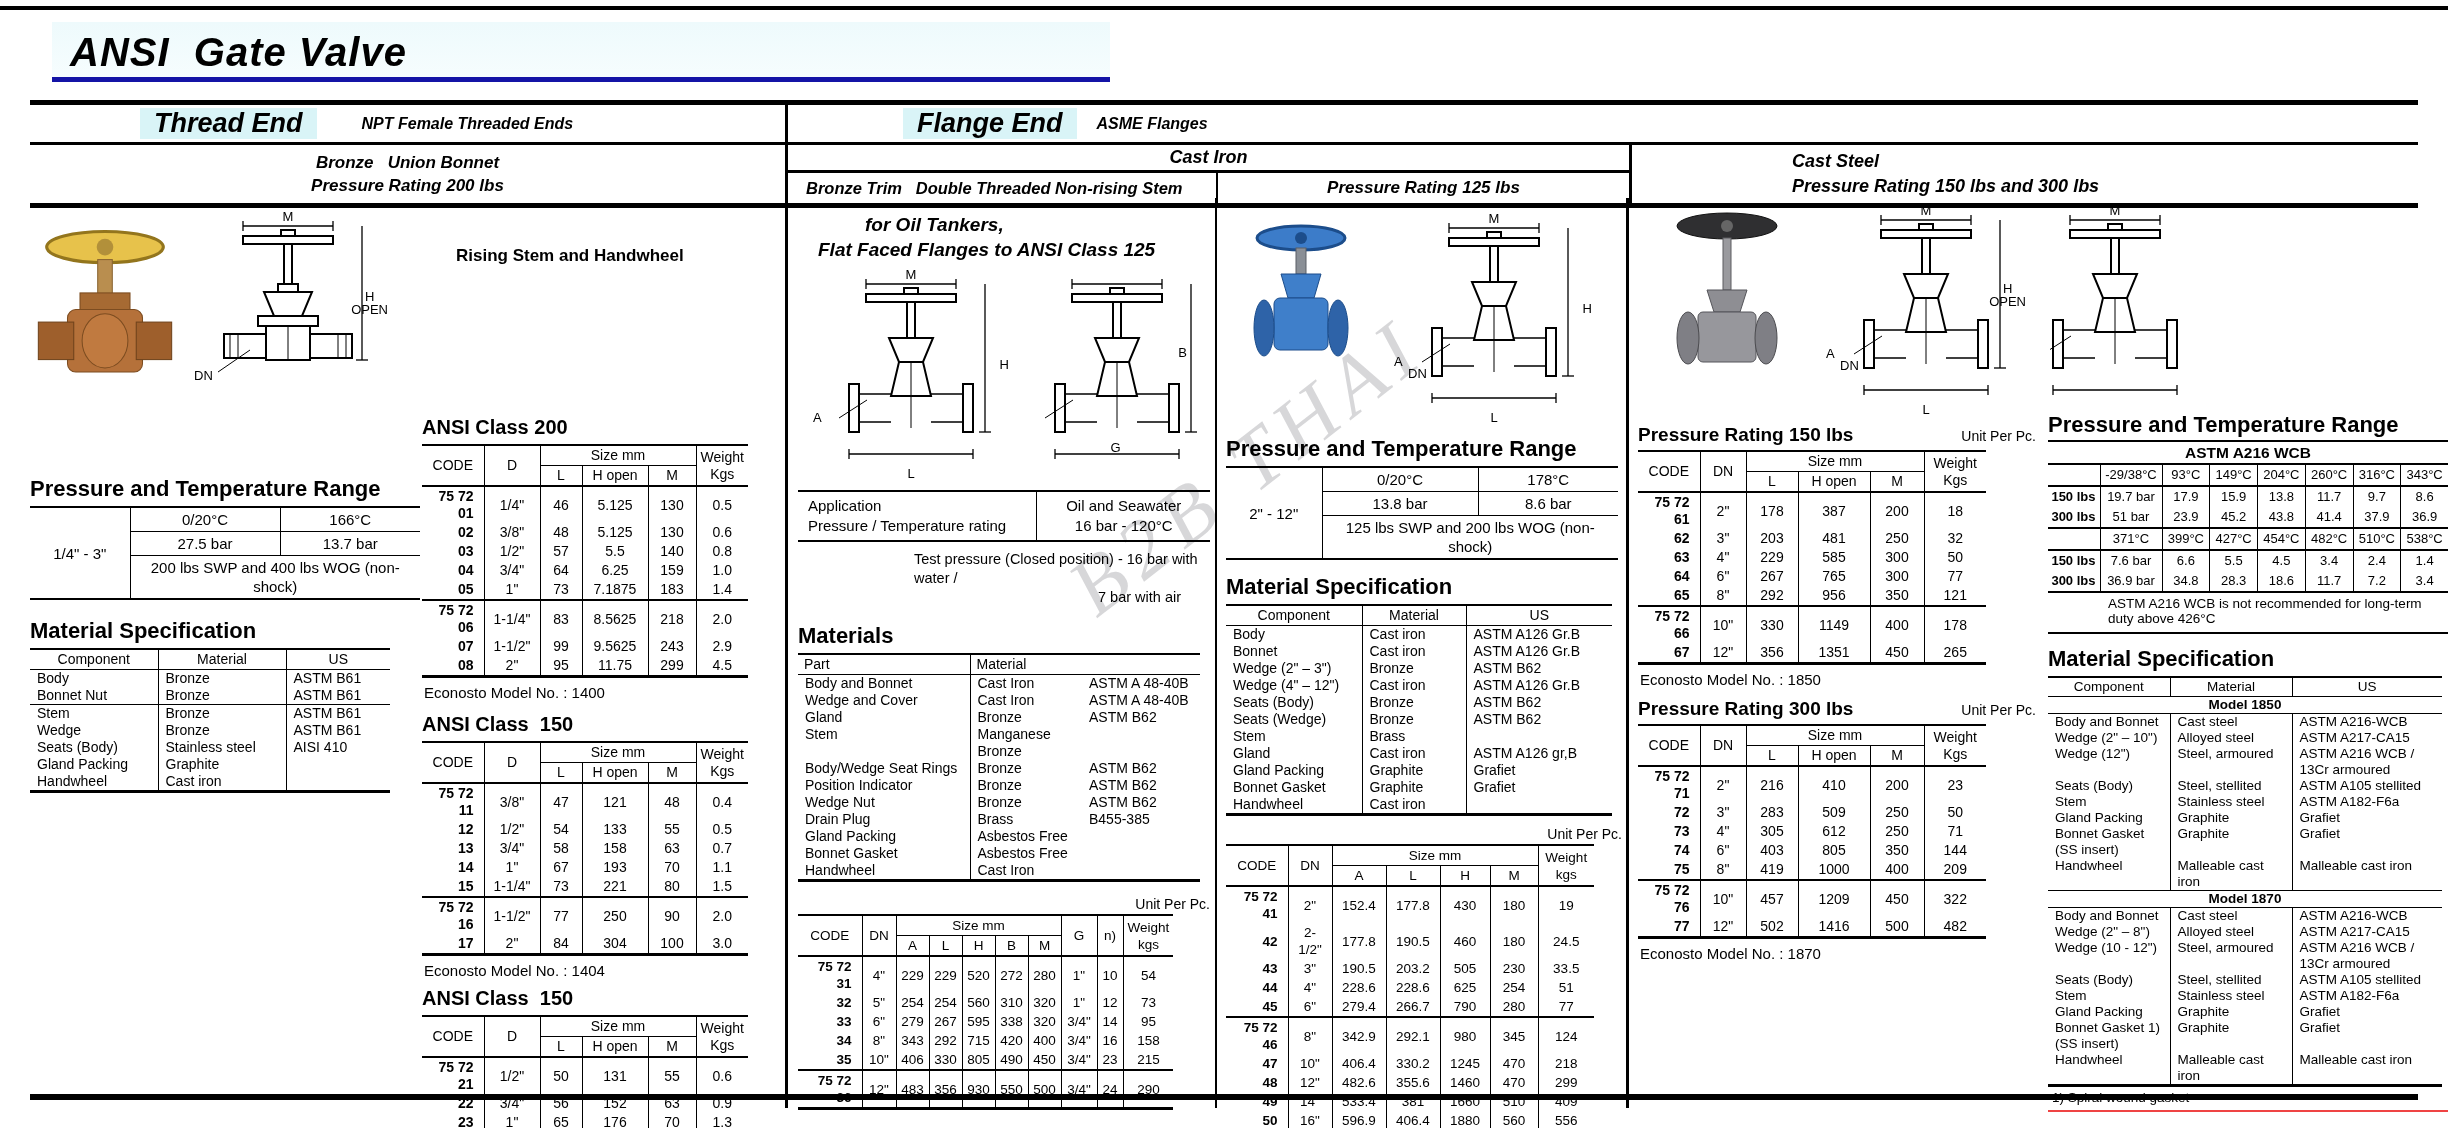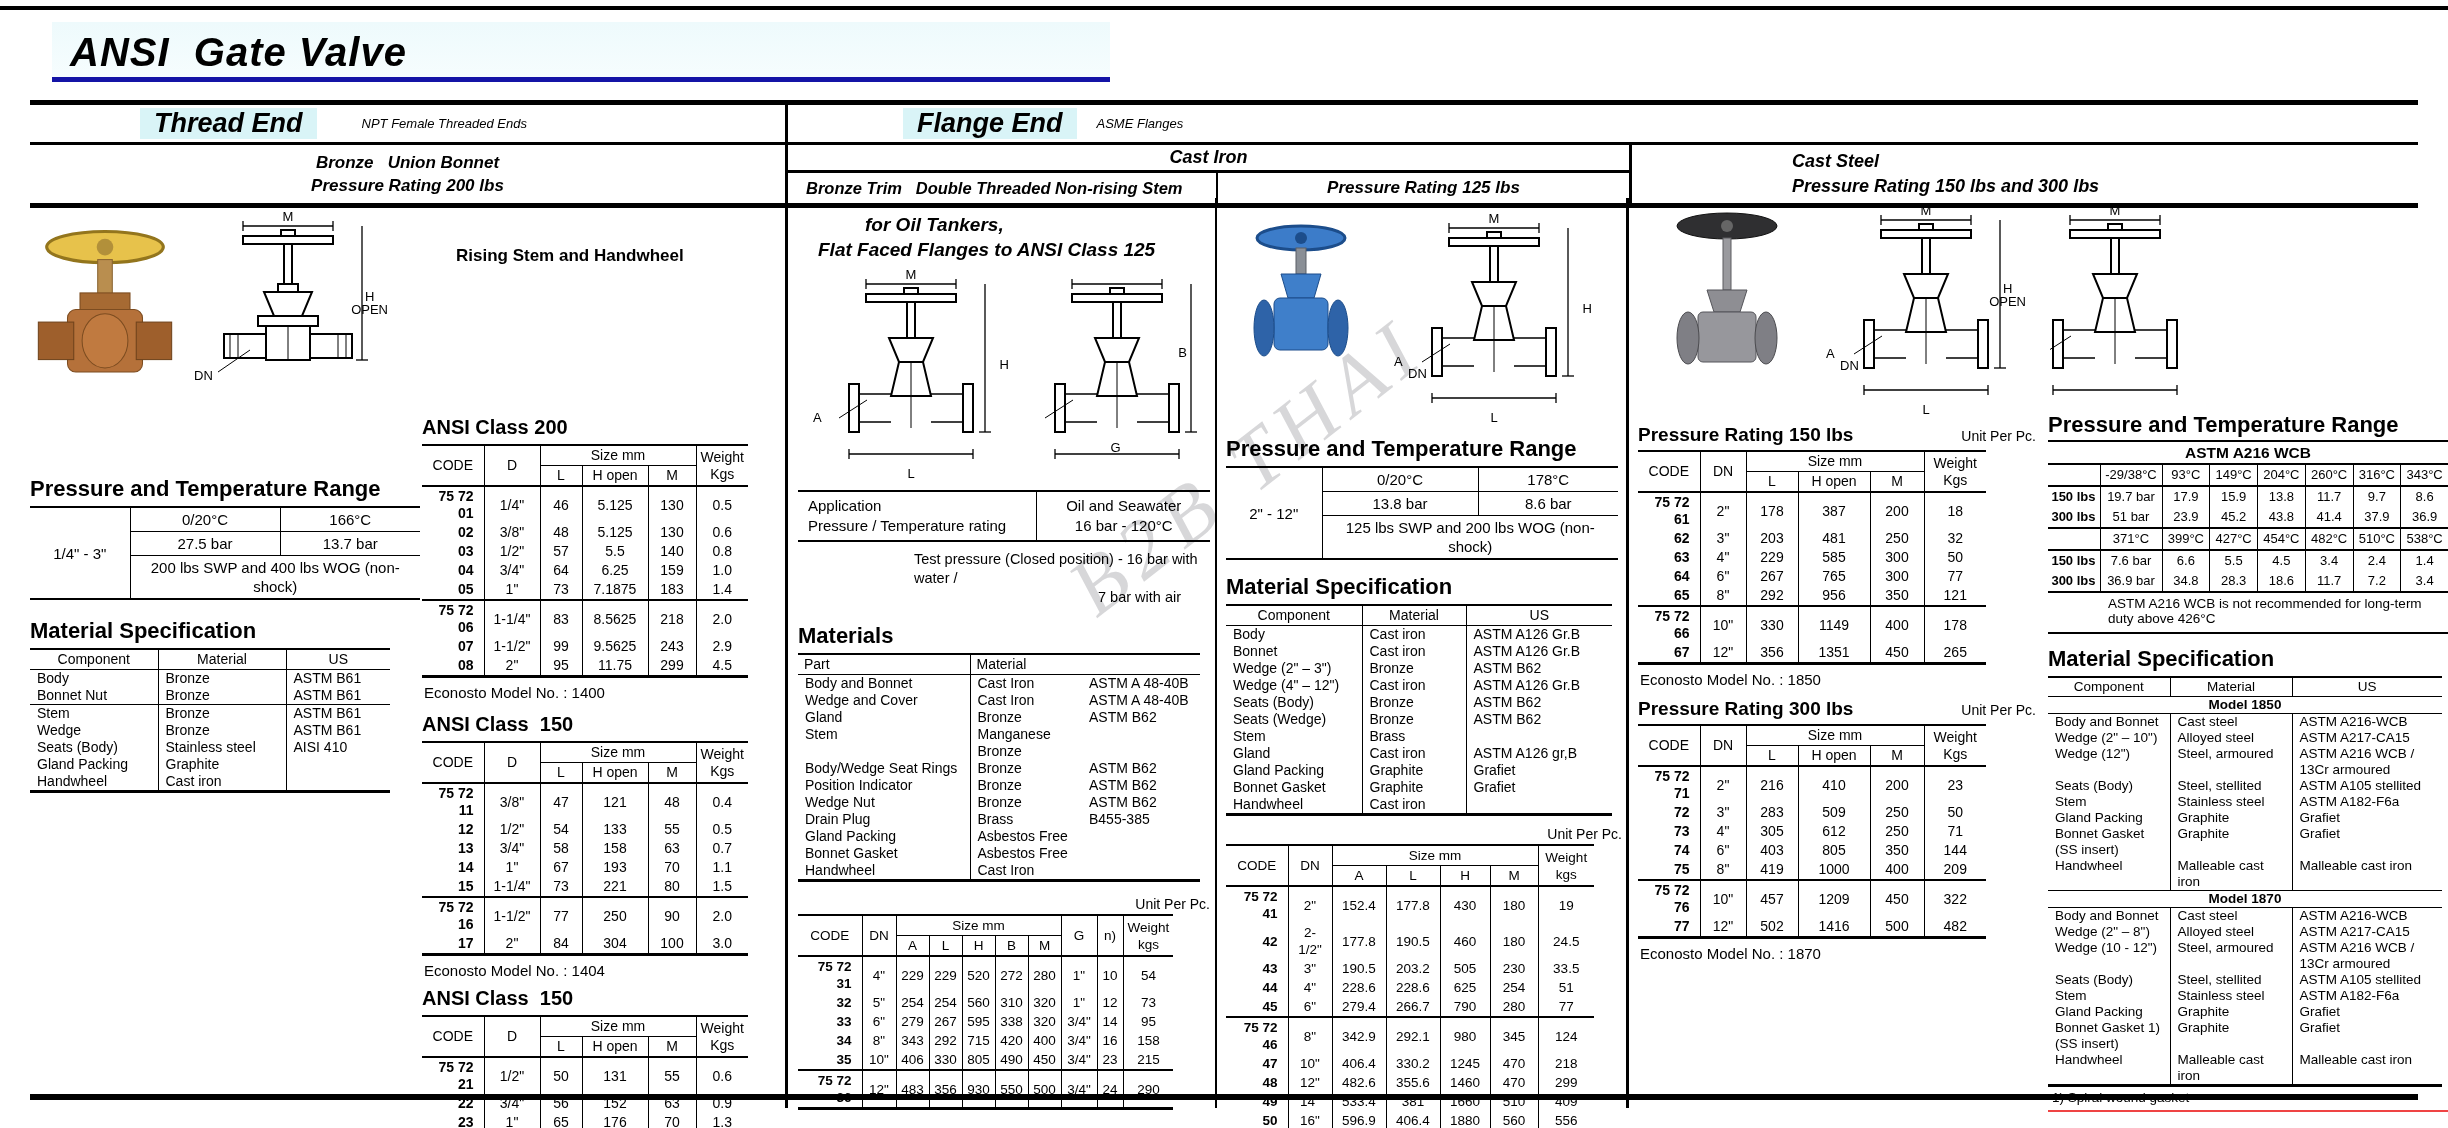--- a/index.html
+++ b/index.html
@@ -14,21 +14,21 @@
   .titleband h1 { margin:0; font-size:40px; font-style:italic; font-weight:bold; letter-spacing:1px; }
 
   
   .hband { position:absolute; left:30px; right:30px; top:100px; height:98px;
            border-top:5px solid #000; border-bottom:5px solid #000; }
   .hrow1 { display:flex; height:37px; border-bottom:3px solid #000; align-items:center; }
   .hrow2 { display:flex; height:58px; }
   .hcellA { width:755px; border-right:3px solid #000; height:100%; display:flex; align-items:center; }
   .hcellB { flex:1; height:100%; display:flex; align-items:center; }
   .hl-big { font-size:27px; font-weight:bold; font-style:italic; background:#d9f4f7; padding:0 14px; }
-  .hl-sub { font-size:13px; font-weight:normal; font-style:italic; margin-left:45px; }
+  .hl-sub { font-size:16px; font-weight:bold; font-style:italic; margin-left:45px; }
   .r2A { width:755px; border-right:3px solid #000; text-align:center; font-weight:bold; font-style:italic;
          font-size:17px; padding-top:6px; line-height:23px; }
   .r2B { width:841px; border-right:3px solid #000; display:flex; flex-direction:column; }
   .r2B .ci { text-align:center; font-weight:bold; font-style:italic; font-size:18px;
              border-bottom:3px solid #000; padding:2px 0; }
   .r2B .cisub { display:flex; flex:1; align-items:center; }
   .r2B .cisub .bt { width:430px; border-right:2px solid #000; height:100%; display:flex; align-items:center;
                     font-weight:bold; font-style:italic; font-size:16.5px; padding-left:18px; box-sizing:border-box;}
   .r2B .cisub .p125 { flex:1; text-align:center; font-weight:bold; font-style:italic; font-size:17px; }
   .r2C { flex:1; padding-left:160px; font-weight:bold; font-style:italic; font-size:18px; line-height:25px; padding-top:4px; }

